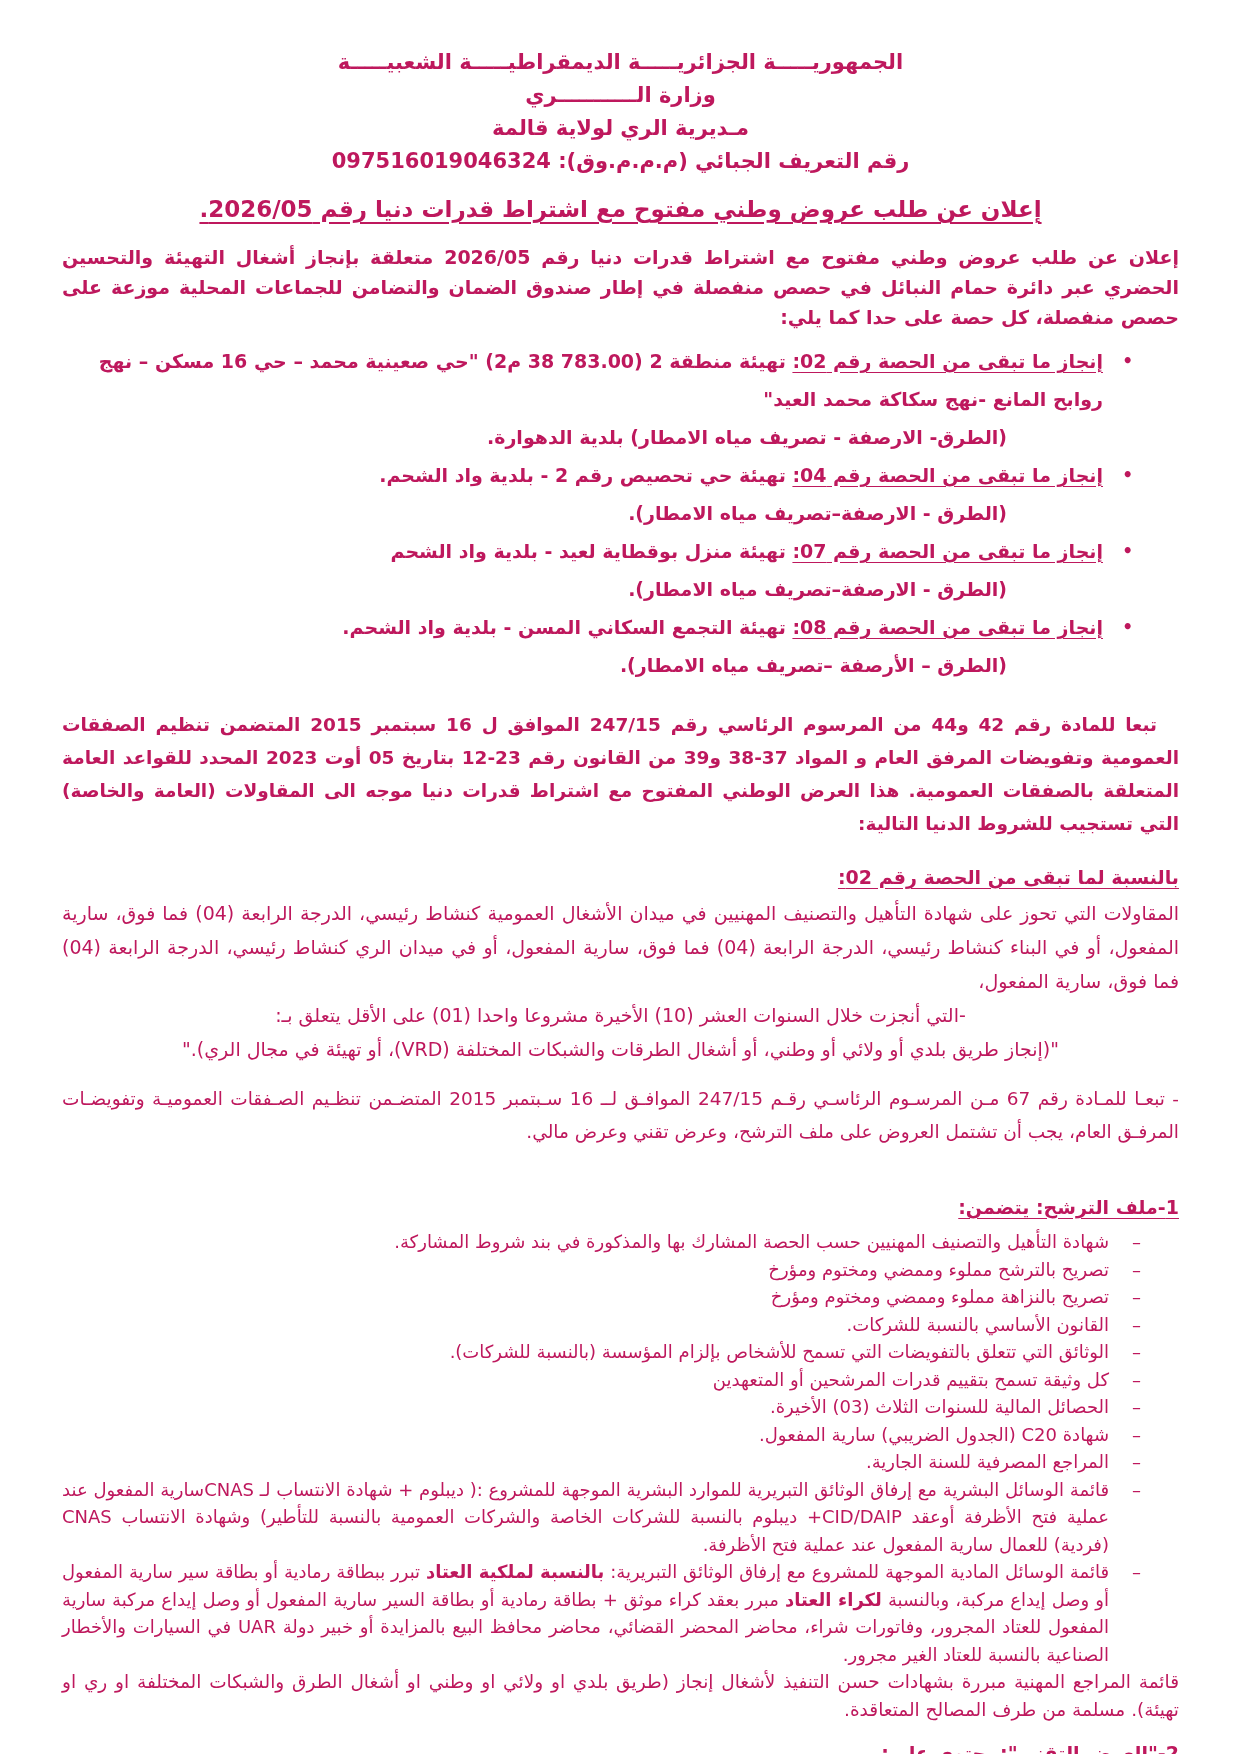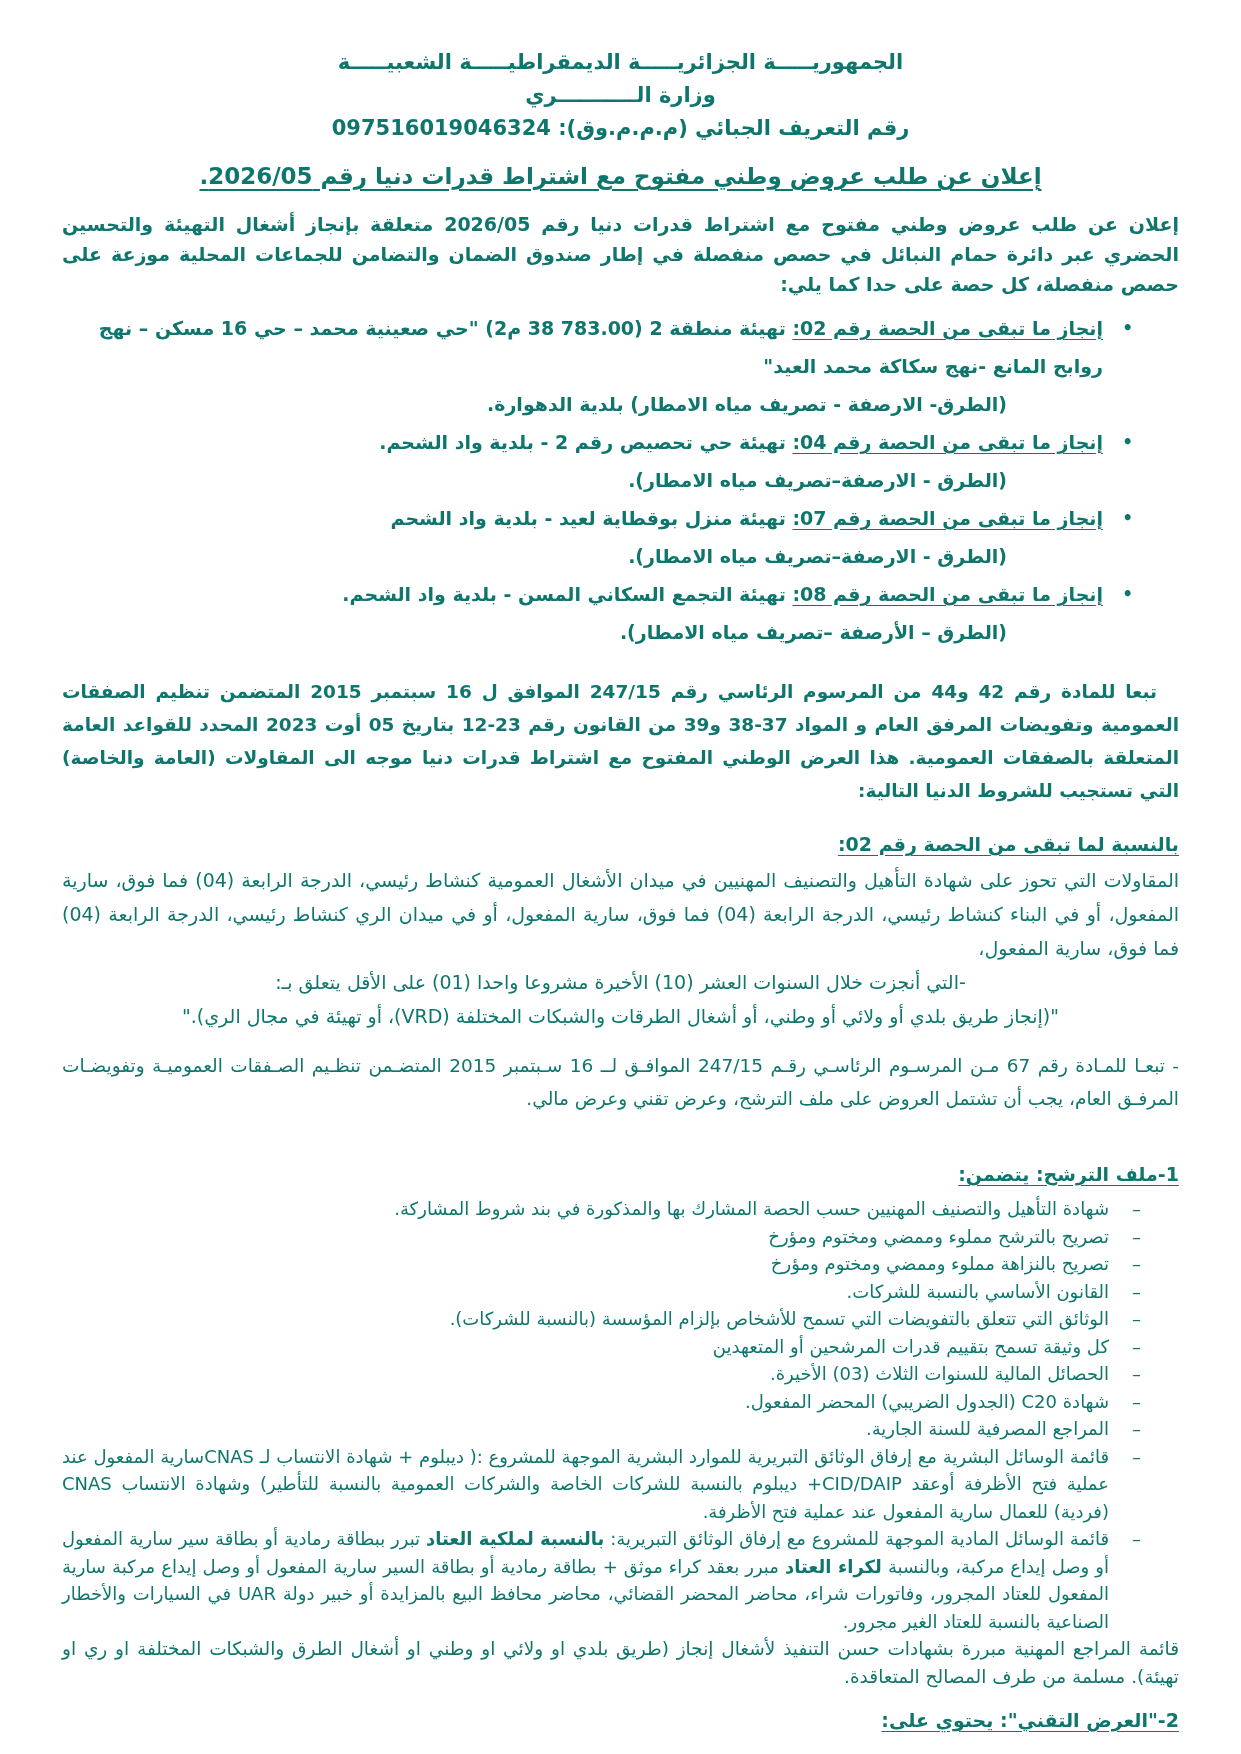--- a/index.html
+++ b/index.html
@@ -1,17 +1,17 @@
 <!DOCTYPE html>
 <html lang="ar"><head>
 <meta charset="utf-8">
 <style>
   html,body{margin:0;padding:0;background:#888;}
   .page{
-    width:1241px;height:1754px;margin:0 auto;background:#ffffff;color:#0f766e;
+    width:1241px;height:1754px;margin:0 auto;background:#ffffff;color:#be185d;
     font-family:"DejaVu Sans",sans-serif;direction:rtl;
     padding:46px 62px 0 62px;box-sizing:border-box;overflow:hidden;
   }
   .hdr{text-align:center;font-weight:bold;}
   .hdr-line{font-size:21px;line-height:33px;}
   .title{
     text-align:center;font-weight:bold;font-size:23px;line-height:34px;
     margin-top:14px;text-decoration:underline;text-underline-offset:5px;
   }
   .intro{font-weight:bold;font-size:19px;line-height:30px;text-align:justify;margin:16px 0 0 0;}
@@ -36,20 +36,21 @@
   .sec2-h{margin-top:14px;}
 </style>
 </head>
 <body>
 
 <div class="page">
 
   <div class="hdr">
     <div class="hdr-line">الجمهوريـــــة الجزائريـــــة الديمقراطيـــــة الشعبيـــــة</div>
     <div class="hdr-line">وزارة الـــــــــــري</div>
+    <div class="hdr-line">مـديرية الري لولاية قالمة</div>
     <div class="hdr-line">رقم التعريف الجبائي (م.م.م.وق): 097516019046324</div>
   </div>
 
   <div class="title">إعلان عن طلب عروض وطني مفتوح مع اشتراط قدرات دنيا رقم 2026/05.</div>
 
   <p class="intro">إعلان عن طلب عروض وطني مفتوح مع اشتراط قدرات دنيا رقم 2026/05 متعلقة بإنجاز أشغال التهيئة والتحسين الحضري عبر دائرة حمام النبائل في حصص منفصلة في إطار صندوق الضمان والتضامن للجماعات المحلية موزعة على حصص منفصلة، كل حصة على حدا كما يلي:</p>
 
   <div class="lots">
 
     <div class="lot">
@@ -85,21 +86,21 @@
   <div class="sec-h">1-ملف الترشح: يتضمن:</div>
 
   <div class="dlist">
     <div class="ditem"><span class="dash">–</span><span>شهادة التأهيل والتصنيف المهنيين حسب الحصة المشارك بها والمذكورة في بند شروط المشاركة.</span></div>
     <div class="ditem"><span class="dash">–</span><span>تصريح بالترشح مملوء وممضي ومختوم ومؤرخ</span></div>
     <div class="ditem"><span class="dash">–</span><span>تصريح بالنزاهة مملوء وممضي ومختوم ومؤرخ</span></div>
     <div class="ditem"><span class="dash">–</span><span>القانون الأساسي بالنسبة للشركات.</span></div>
     <div class="ditem"><span class="dash">–</span><span>الوثائق التي تتعلق بالتفويضات التي تسمح للأشخاص بإلزام المؤسسة (بالنسبة للشركات).</span></div>
     <div class="ditem"><span class="dash">–</span><span>كل وثيقة تسمح بتقييم قدرات المرشحين أو المتعهدين</span></div>
     <div class="ditem"><span class="dash">–</span><span>الحصائل المالية للسنوات الثلاث (03) الأخيرة.</span></div>
-    <div class="ditem"><span class="dash">–</span><span>شهادة C20 (الجدول الضريبي) المحضر المفعول.</span></div>
+    <div class="ditem"><span class="dash">–</span><span>شهادة C20 (الجدول الضريبي) سارية المفعول.</span></div>
     <div class="ditem"><span class="dash">–</span><span>المراجع المصرفية للسنة الجارية.</span></div>
     <div class="ditem"><span class="dash">–</span><span>قائمة الوسائل البشرية مع إرفاق الوثائق التبريرية للموارد البشرية الموجهة للمشروع :( ديبلوم + شهادة الانتساب لـ CNASسارية المفعول عند عملية فتح الأظرفة أوعقد CID/DAIP+ ديبلوم بالنسبة للشركات الخاصة والشركات العمومية بالنسبة للتأطير) وشهادة الانتساب CNAS (فردية) للعمال سارية المفعول عند عملية فتح الأظرفة.</span></div>
     <div class="ditem"><span class="dash">–</span><span>قائمة الوسائل المادية الموجهة للمشروع مع إرفاق الوثائق التبريرية: </span><span class="b">بالنسبة لملكية العتاد</span><span> تبرر ببطاقة رمادية أو بطاقة سير سارية المفعول أو وصل إيداع مركبة، وبالنسبة </span><span class="b">لكراء العتاد</span><span> مبرر بعقد كراء موثق + بطاقة رمادية أو بطاقة السير سارية المفعول أو وصل إيداع مركبة سارية المفعول للعتاد المجرور، وفاتورات شراء، محاضر المحضر القضائي، محاضر محافظ البيع بالمزايدة أو خبير دولة UAR في السيارات والأخطار الصناعية بالنسبة للعتاد الغير مجرور.</span></div>
   </div>
 
   <p class="dclosing">قائمة المراجع المهنية مبررة بشهادات حسن التنفيذ لأشغال إنجاز (طريق بلدي او ولائي او وطني او أشغال الطرق والشبكات المختلفة او ري او تهيئة). مسلمة من طرف المصالح المتعاقدة.</p>
 
   <div class="sec-h sec2-h">2-"العرض التقني": يحتوي على:</div>
 
 </div>

